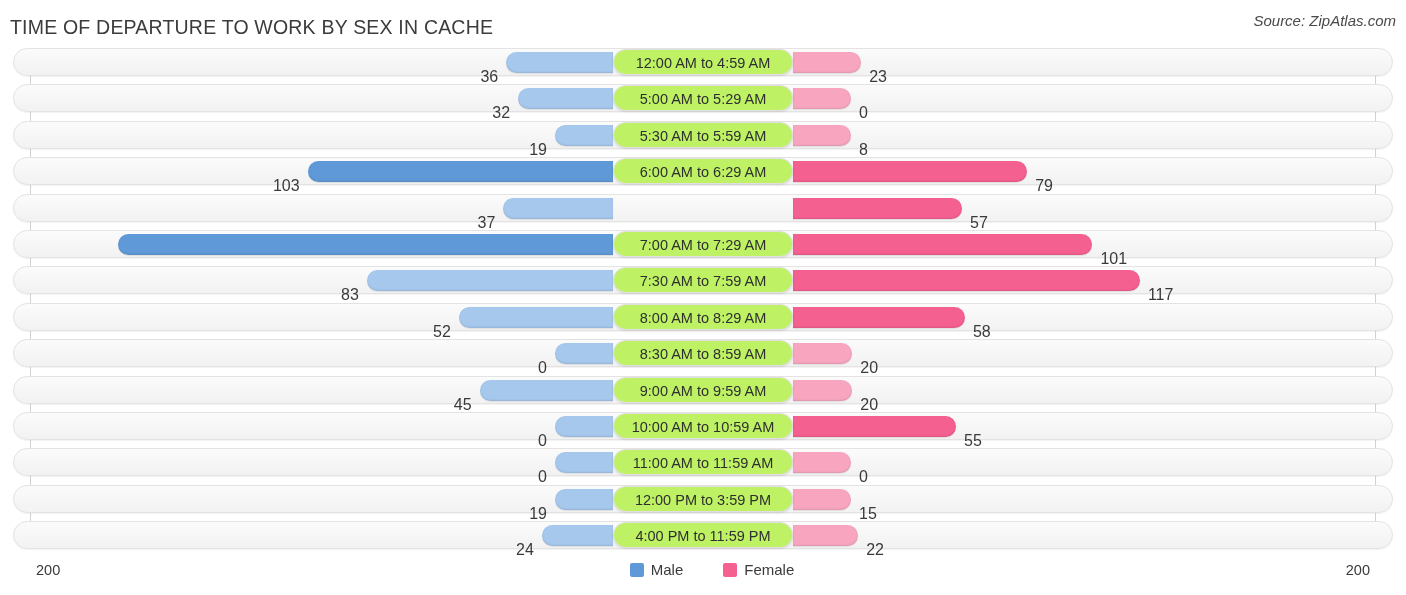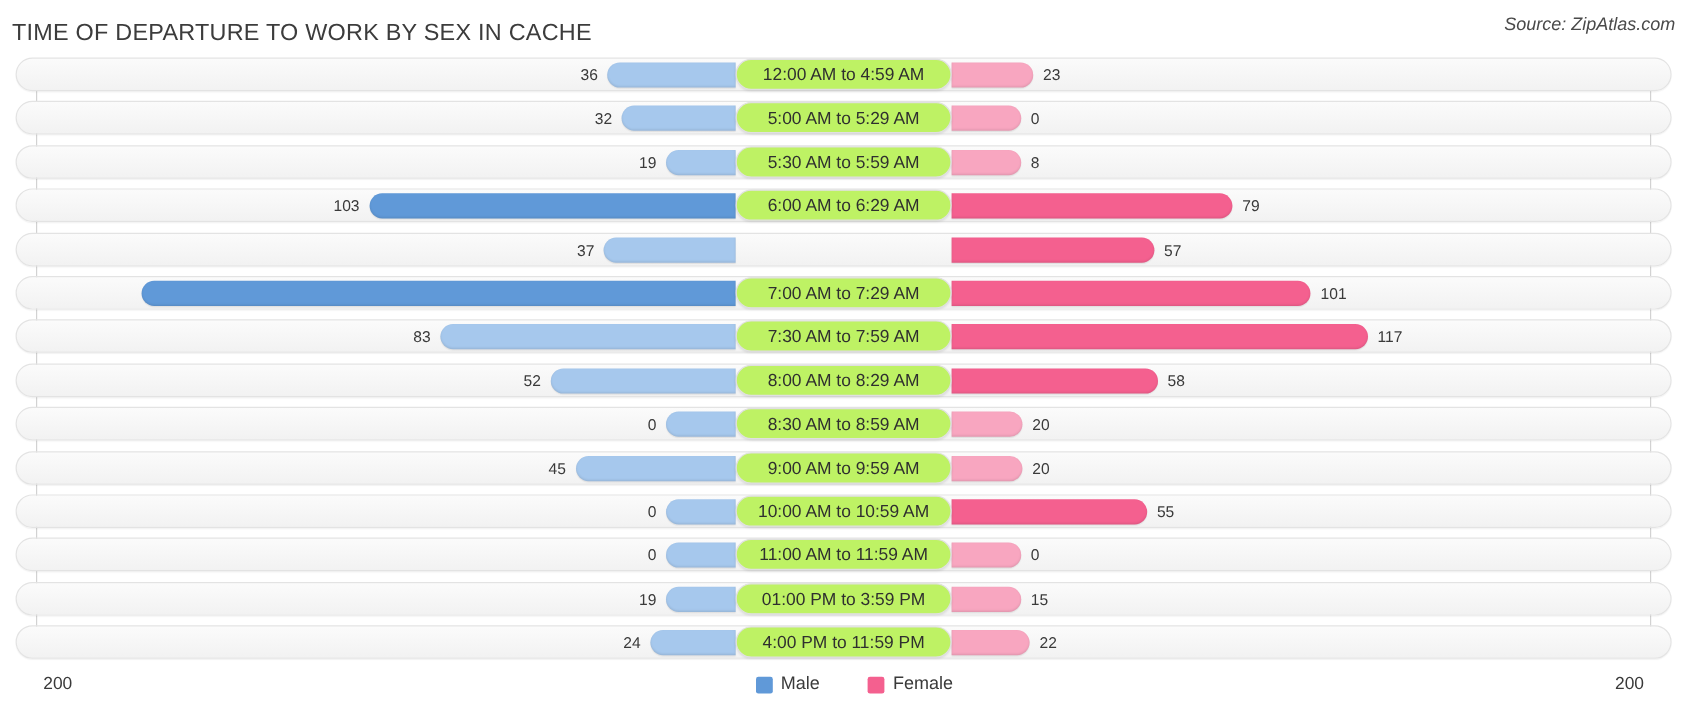--- a/index.html
+++ b/index.html
@@ -102,22 +102,22 @@
   .bar-female {
     border-radius: 0 11px 11px 0;
     background: #f8a6c0;
     box-shadow: inset 0 -1px 2px rgba(0,0,0,.10), 0 1px 1px rgba(0,0,0,.08);
   }
   .bar-female.strong { background: #f4608f; }
 
   
   .val {
     position: absolute;
-    top: 9px;
-    font-size: 13px;
+    top: 23px;
+    font-size: 16px;
     color: #3a3a3a;
     white-space: nowrap;
     line-height: 19px;
   }
   .val-male   { text-align: right; }
   .val-female { text-align: right; }
   .val.inside {
     color: #ffffff;
     margin-top: 46px;
   }
@@ -162,21 +162,21 @@
     position: absolute;
     left: 0; right: 0;
     top: 9px;
     display: flex;
     justify-content: center;
     align-items: center;
     gap: 22px;
   }
   .legend-item {
     display: flex;
-    align-items: flex-end;
+    align-items: center;
     gap: 7px;
     padding-left: 18px;
   }
   .legend-swatch {
     width: 14px;
     height: 14px;
     border-radius: 2px;
     display: block;
   }
   .legend-label {
@@ -290,21 +290,21 @@
         <div class="bar bar-female" style="left: 793px; width: 58px;"></div>
         <div class="val val-female" style="left: 859px;">0</div>
         <div class="center-label">11:00 AM to 11:59 AM</div>
       </div>
       <div class="row">
         <div class="track"></div>
         <div class="bar bar-male" style="left: 555px; width: 58px;"></div>
         <div class="val val-male" style="left: 495px; width: 52px;">19</div>
         <div class="bar bar-female" style="left: 793px; width: 58px;"></div>
         <div class="val val-female" style="left: 859px;">15</div>
-        <div class="center-label">01:00 PM to 3:59 PM</div>
+        <div class="center-label">12:00 PM to 3:59 PM</div>
       </div>
       <div class="row">
         <div class="track"></div>
         <div class="bar bar-male" style="left: 541.84px; width: 71.16px;"></div>
         <div class="val val-male" style="left: 481.84px; width: 52px;">24</div>
         <div class="bar bar-female" style="left: 793px; width: 65.23px;"></div>
         <div class="val val-female" style="left: 866.23px;">22</div>
         <div class="center-label">4:00 PM to 11:59 PM</div>
       </div>
     </div>

